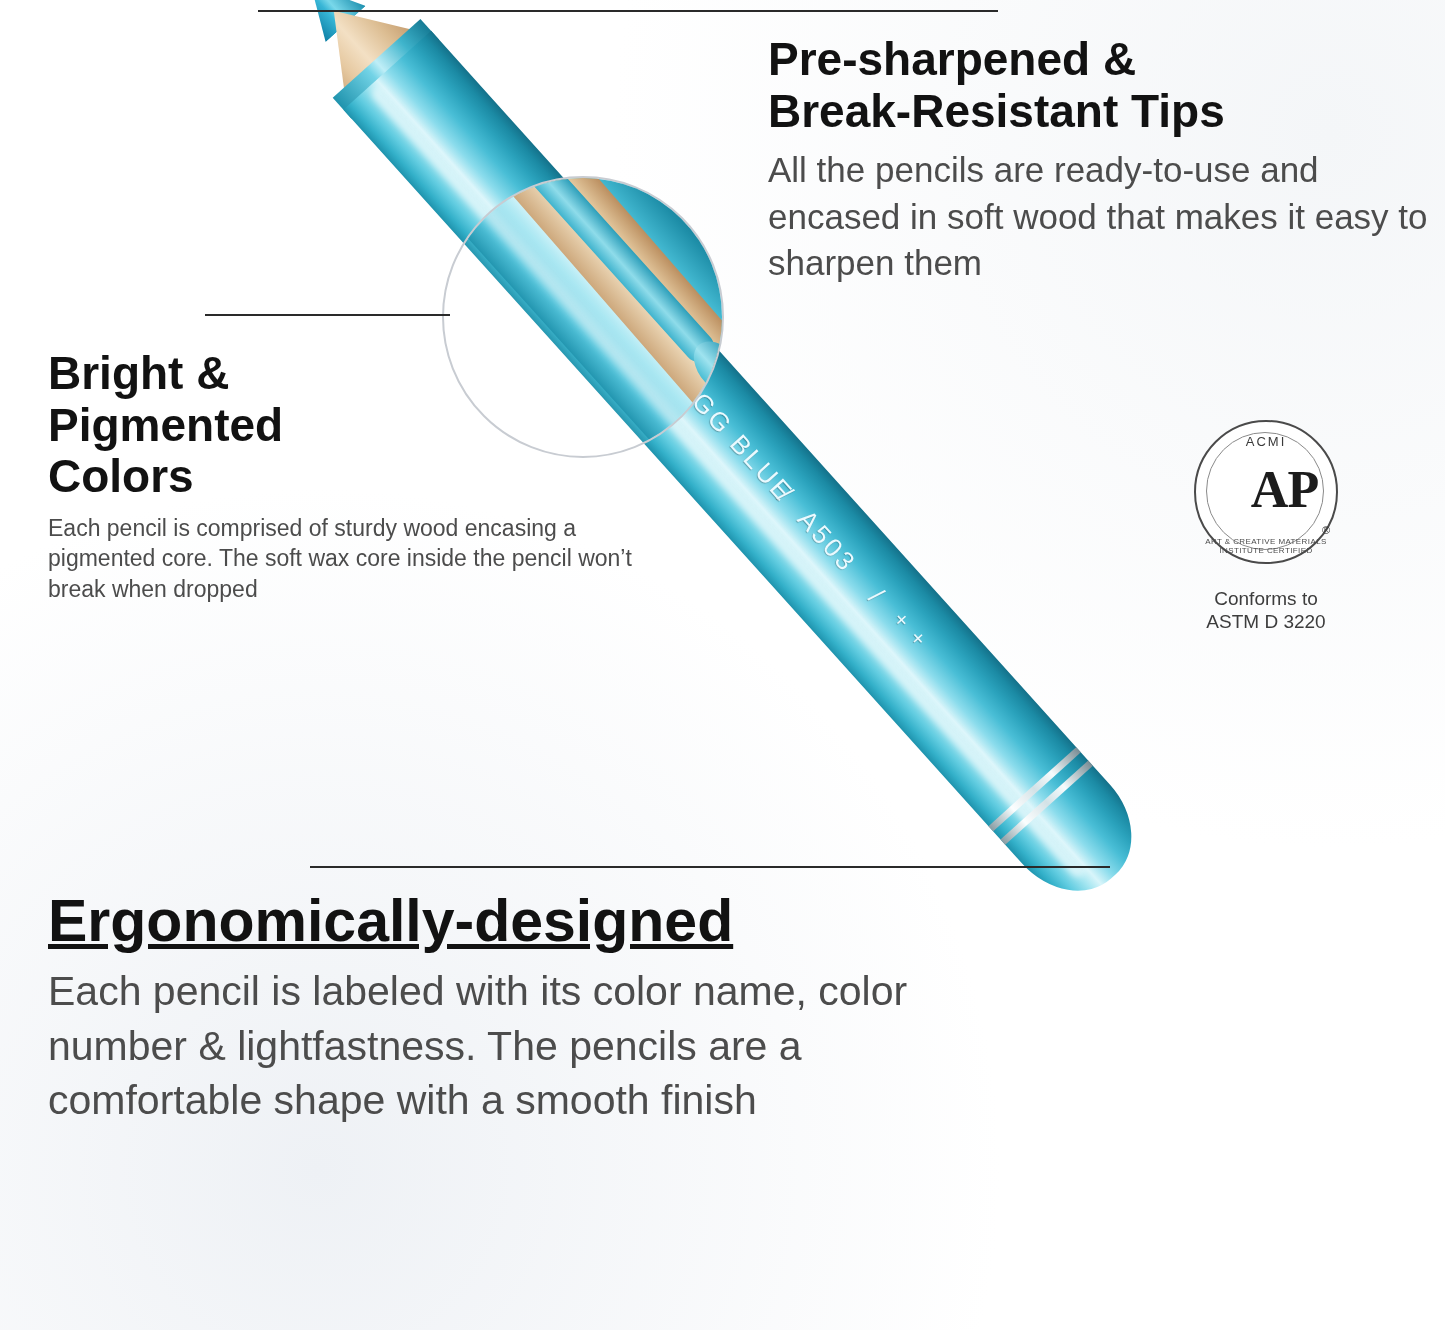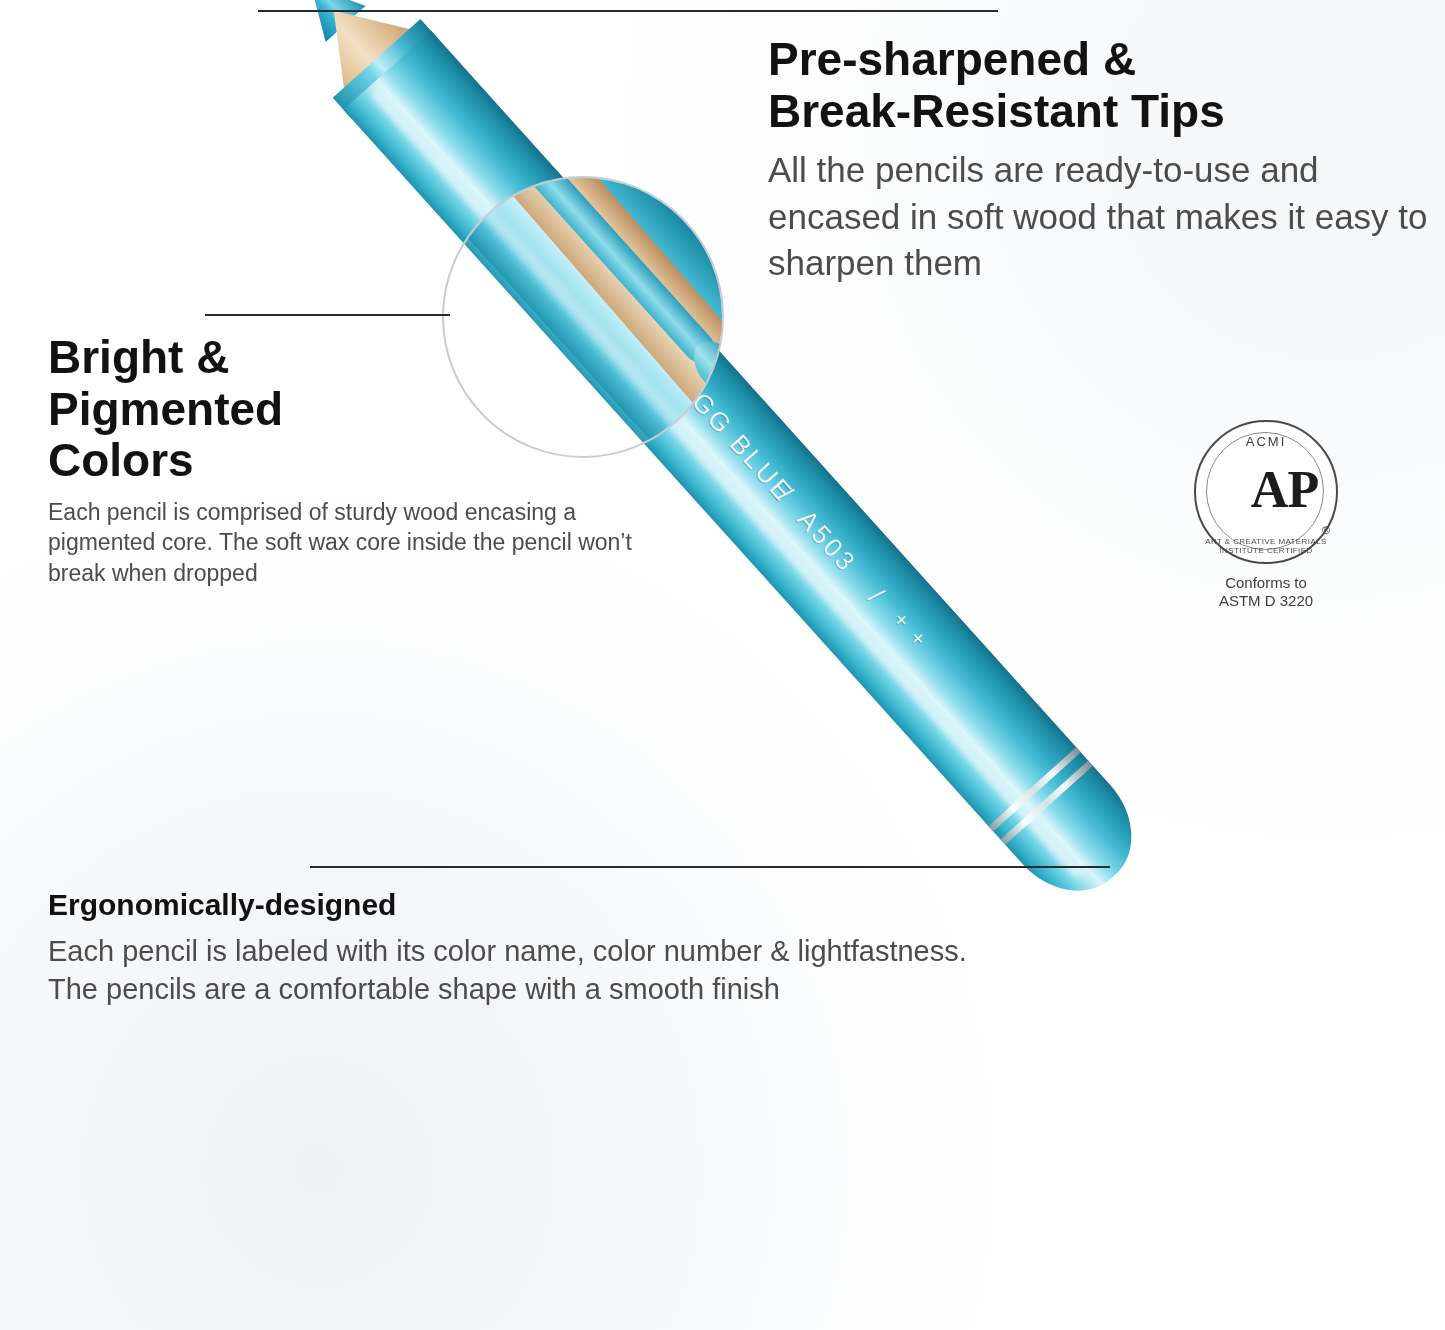--- a/index.html
+++ b/index.html
@@ -239,27 +239,27 @@
   .block p {
     margin: 0;
     color: #4c4c4c;
     line-height: 1.33;
   }
 
   #block-topright { left: 768px; top: 34px; width: 660px; }
   #block-topright h2 { font-size: 46px; }
   #block-topright p  { font-size: 35px; }
 
-  #block-left { left: 48px; top: 332px; width: 620px; }
+  #block-left { left: 48px; top: 348px; width: 620px; }
   #block-left h2 { font-size: 46px; }
   #block-left p  { font-size: 23px; }
 
   #block-bottom { left: 48px; top: 888px; width: 950px; }
-  #block-bottom h2 { font-size: 30px; }
-  #block-bottom p  { font-size: 29px; }
+  #block-bottom h2 { font-size: 59px; text-decoration: underline; }
+  #block-bottom p  { font-size: 41px; }
 
   
   .seal {
     position: absolute;
     left: 1186px;
     top: 420px;
     width: 160px;
     text-align: center;
   }
   .seal-circle {
@@ -307,22 +307,22 @@
     transform: scaleY(.95);
   }
   .seal-reg {
     position: absolute;
     right: 6px;
     bottom: 26px;
     font-size: 11px;
     color: #3a3a3a;
   }
   .seal-caption {
-    margin-top: 10px;
-    font-size: 15px;
+    margin-top: 24px;
+    font-size: 19px;
     color: #3d3d3d;
     line-height: 1.2;
   }
 </style>
 </head>
 <body>
 
 <div id="stage">
 
   <div class="pencil-wrap">

